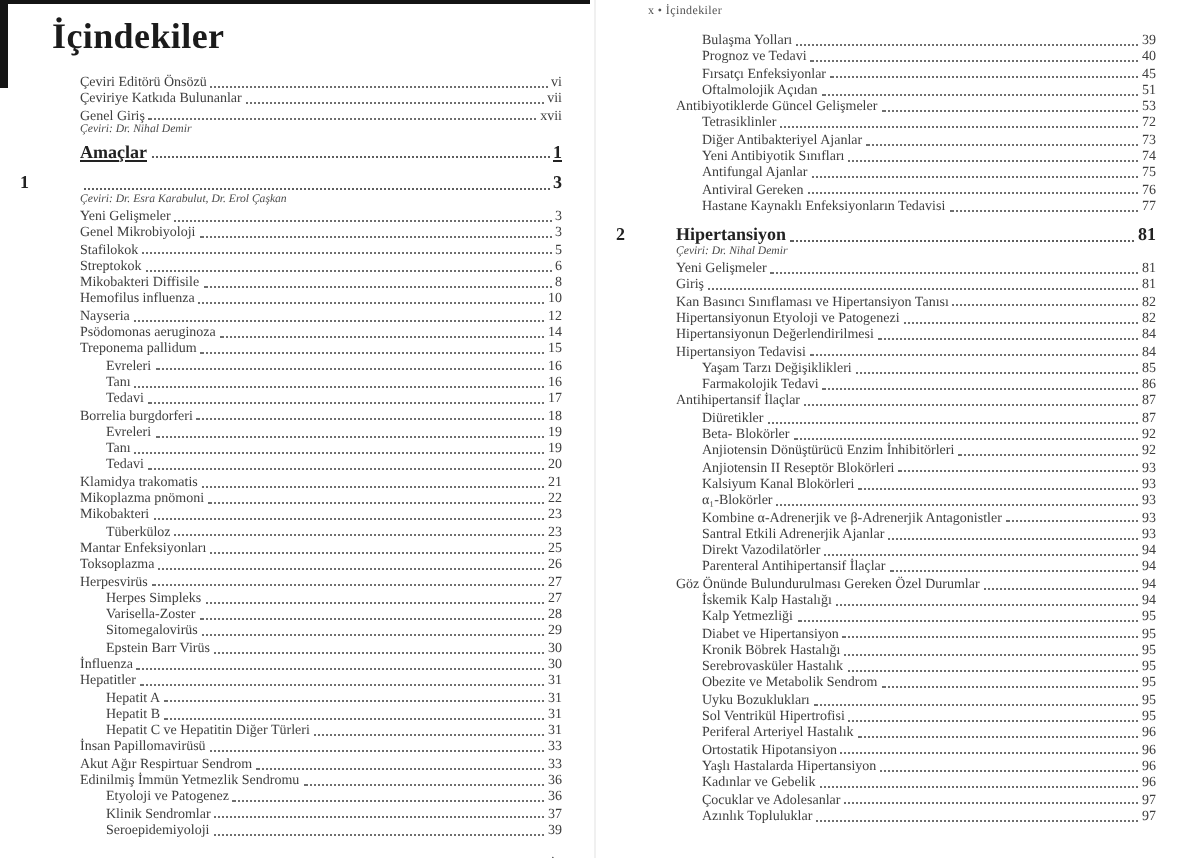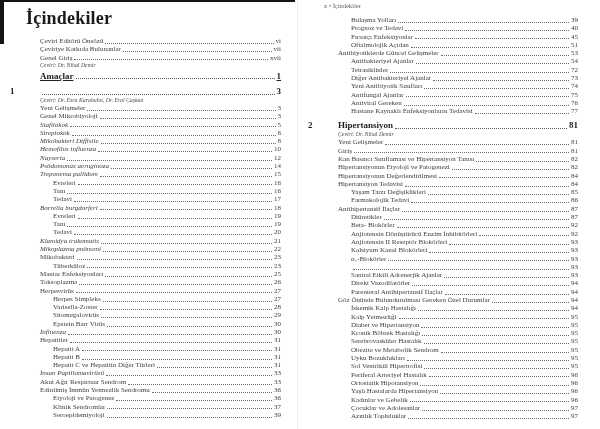--- a/index.html
+++ b/index.html
@@ -30,21 +30,21 @@
     white-space:nowrap;
   }
   .lab{flex:0 0 auto;}
   .dots{
     flex:1 1 auto;min-width:4px;margin:0 2px 1.5px 2px;
     border-bottom:1px dotted #6e6e6e;align-self:flex-end;
   }
   .pg{flex:0 0 auto;}
 
   .lv-1{padding-left:13px;font-family:Liberation Serif, serif;}
-  .k-italic .lab{font-style:italic;text-align:right;}
+  .k-italic .lab{text-align:right;}
   .k-translator{height:7.3px;line-height:7.3px;font-size:5.8px;font-style:italic;color:#4a4a4a;}
   .k-bold{height:10.5px;line-height:10.5px;font-size:9px;font-weight:bold;color:#222;margin-top:1.5px;text-decoration:underline;}
   .k-chapter{height:12px;line-height:12px;font-size:9px;font-weight:bold;color:#222;margin-top:3.5px;}
   .k-chapter .dots,.k-bold .dots{border-bottom-color:#5e5e5e;margin-bottom:2px;}
   .chnum{position:absolute;left:-30px;top:0;font-weight:bold;}
 
   #left-folio{position:absolute;left:40px;top:427px;width:241px;text-align:right;font-size:7px;color:#3e3e3e;}
 </style>
 </head>
 <body>
@@ -303,25 +303,20 @@
         <span class="lab">Oftalmolojik Açıdan</span>
         <span class="dots"></span>
         <span class="pg">51</span>
       </div>
       <div class="row k-normal lv-0">
         <span class="lab">Antibiyotiklerde Güncel Gelişmeler</span>
         <span class="dots"></span>
         <span class="pg">53</span>
       </div>
       <div class="row k-normal lv-1">
-        <span class="lab">Antibakteriyel Ajanlar</span>
-        <span class="dots"></span>
-        <span class="pg">54</span>
-      </div>
-      <div class="row k-normal lv-1">
         <span class="lab">Tetrasiklinler</span>
         <span class="dots"></span>
         <span class="pg">72</span>
       </div>
       <div class="row k-normal lv-1">
         <span class="lab">Diğer Antibakteriyel Ajanlar</span>
         <span class="dots"></span>
         <span class="pg">73</span>
       </div>
       <div class="row k-normal lv-1">
@@ -422,20 +417,21 @@
         <span class="lab">Kalsiyum Kanal Blokörleri</span>
         <span class="dots"></span>
         <span class="pg">93</span>
       </div>
       <div class="row k-normal lv-1">
         <span class="lab">α₁-Blokörler</span>
         <span class="dots"></span>
         <span class="pg">93</span>
       </div>
       <div class="row k-normal lv-1">
+        <span class="lab">Kombine α-Adrenerjik ve β-Adrenerjik Antagonistler</span>
         <span class="dots"></span>
         <span class="pg">93</span>
       </div>
       <div class="row k-normal lv-1">
         <span class="lab">Santral Etkili Adrenerjik Ajanlar</span>
         <span class="dots"></span>
         <span class="pg">93</span>
       </div>
       <div class="row k-normal lv-1">
         <span class="lab">Direkt Vazodilatörler</span>

